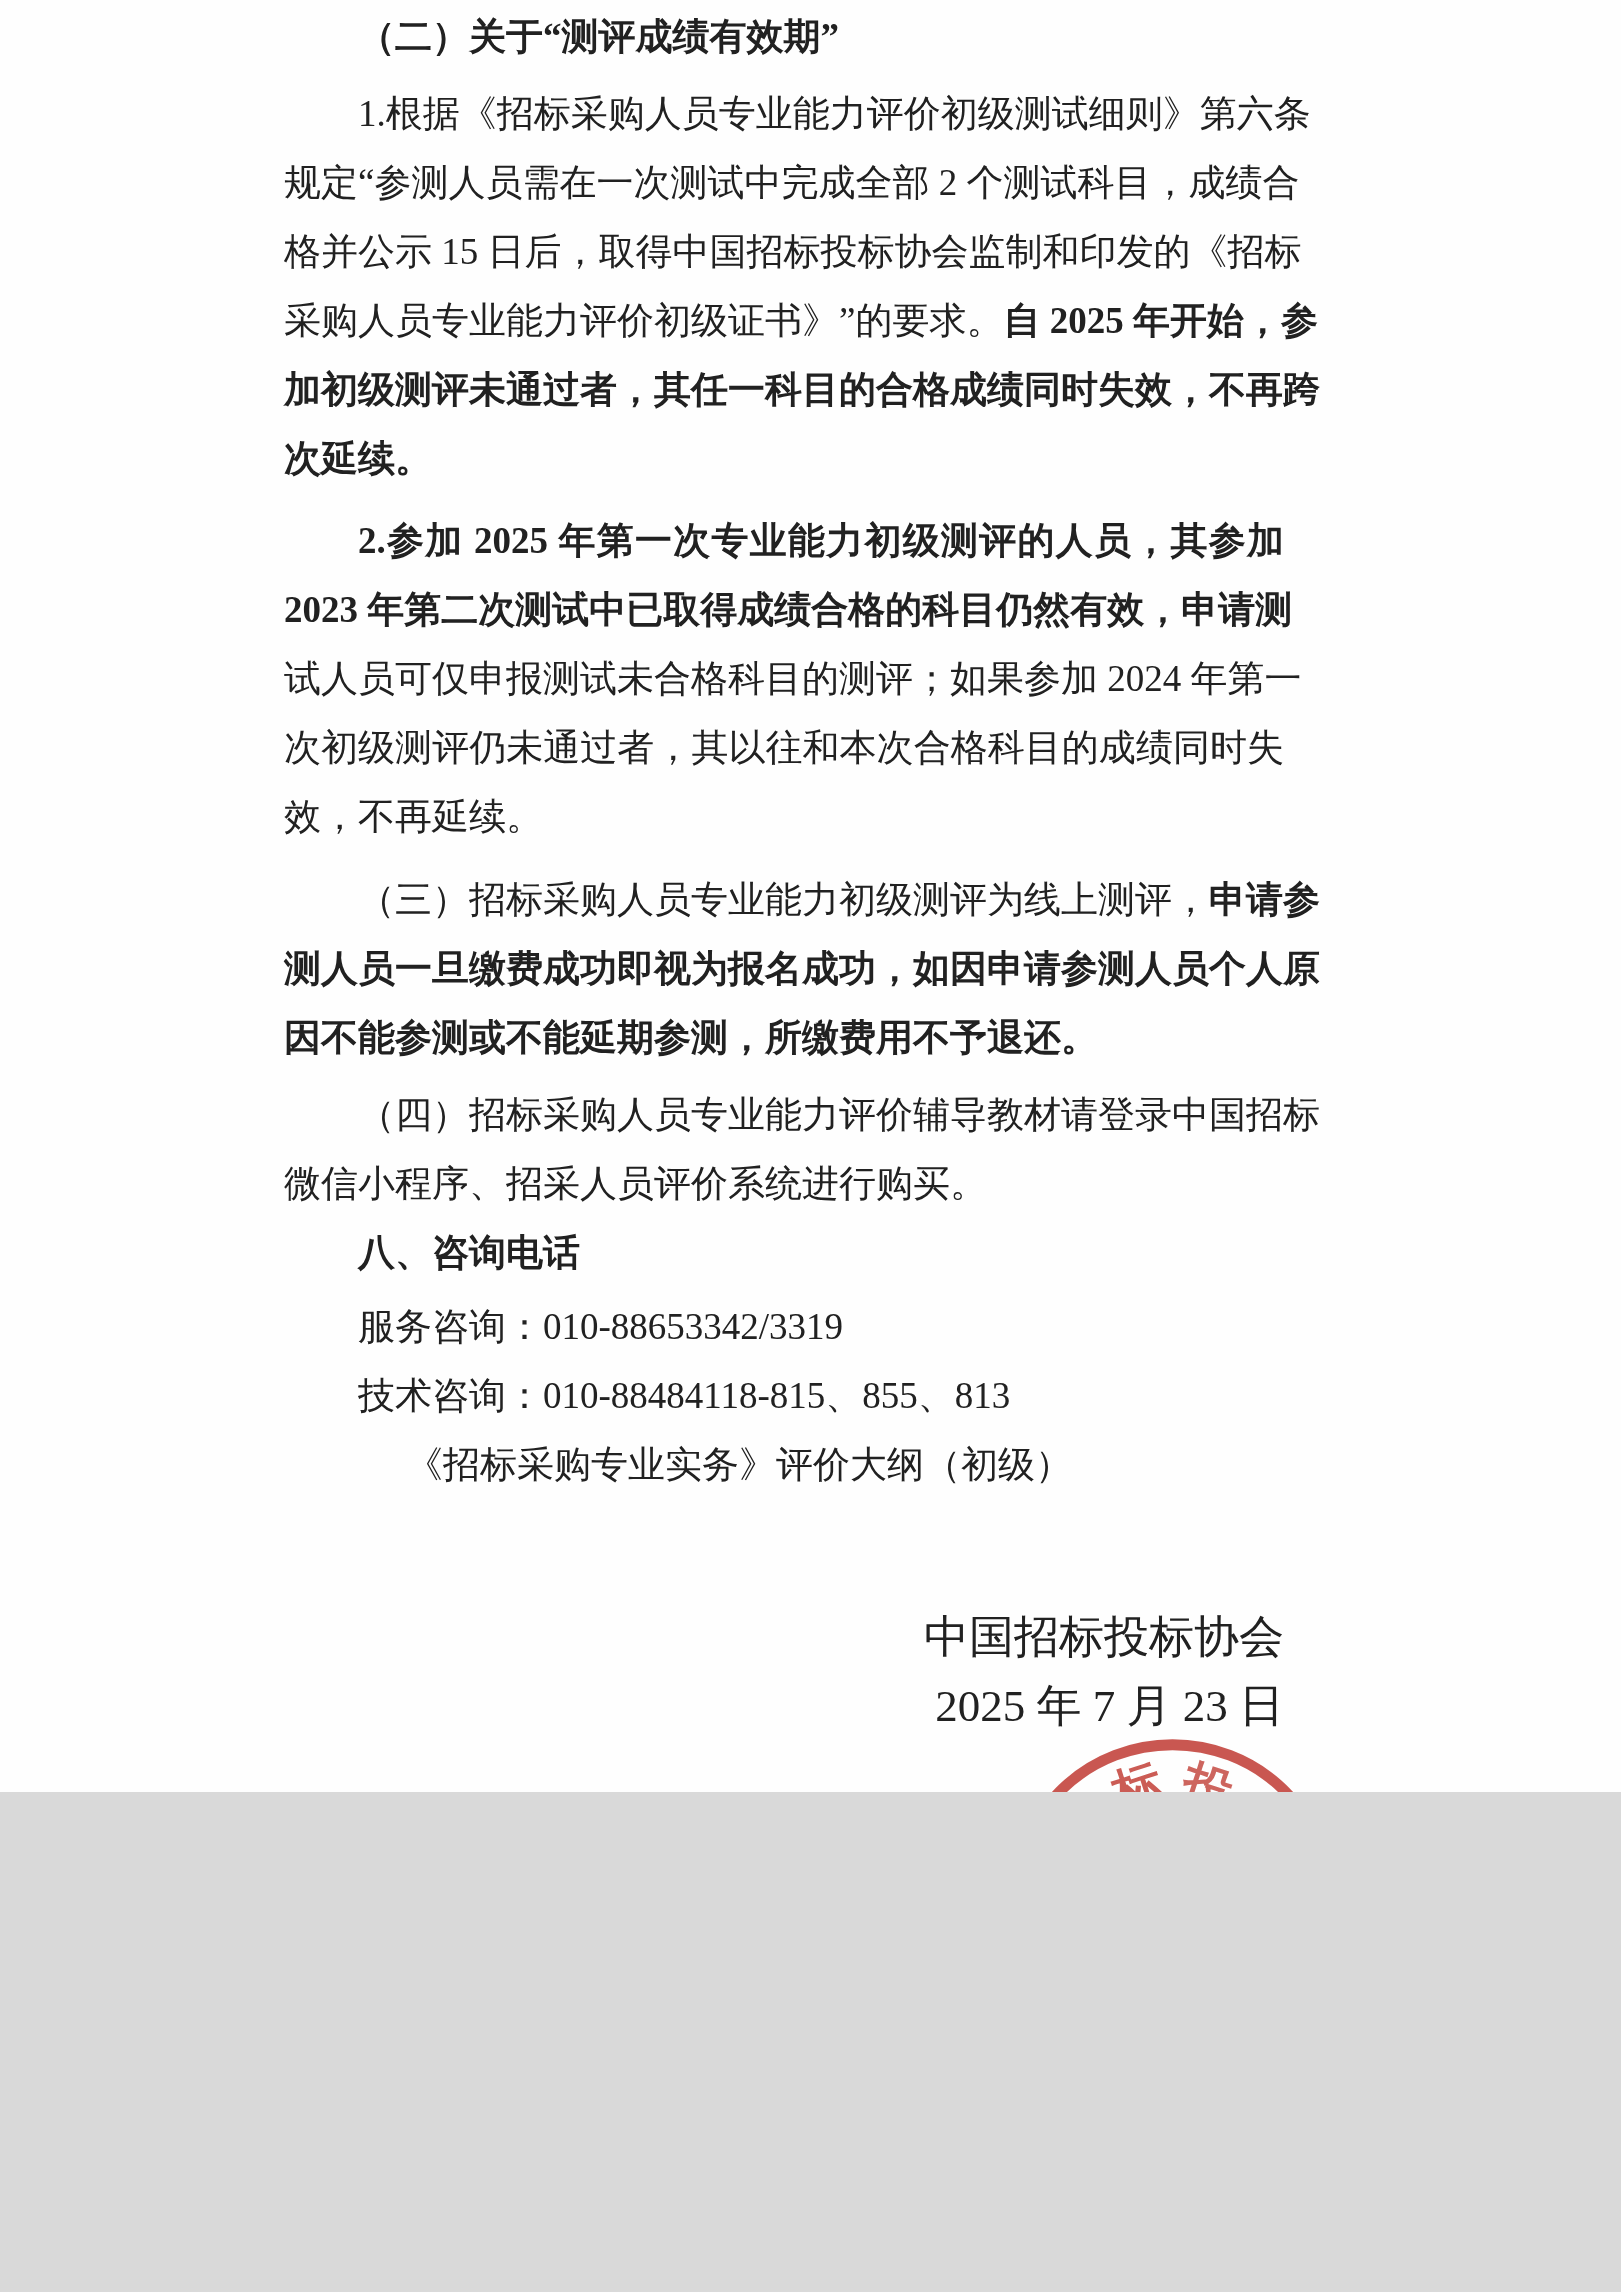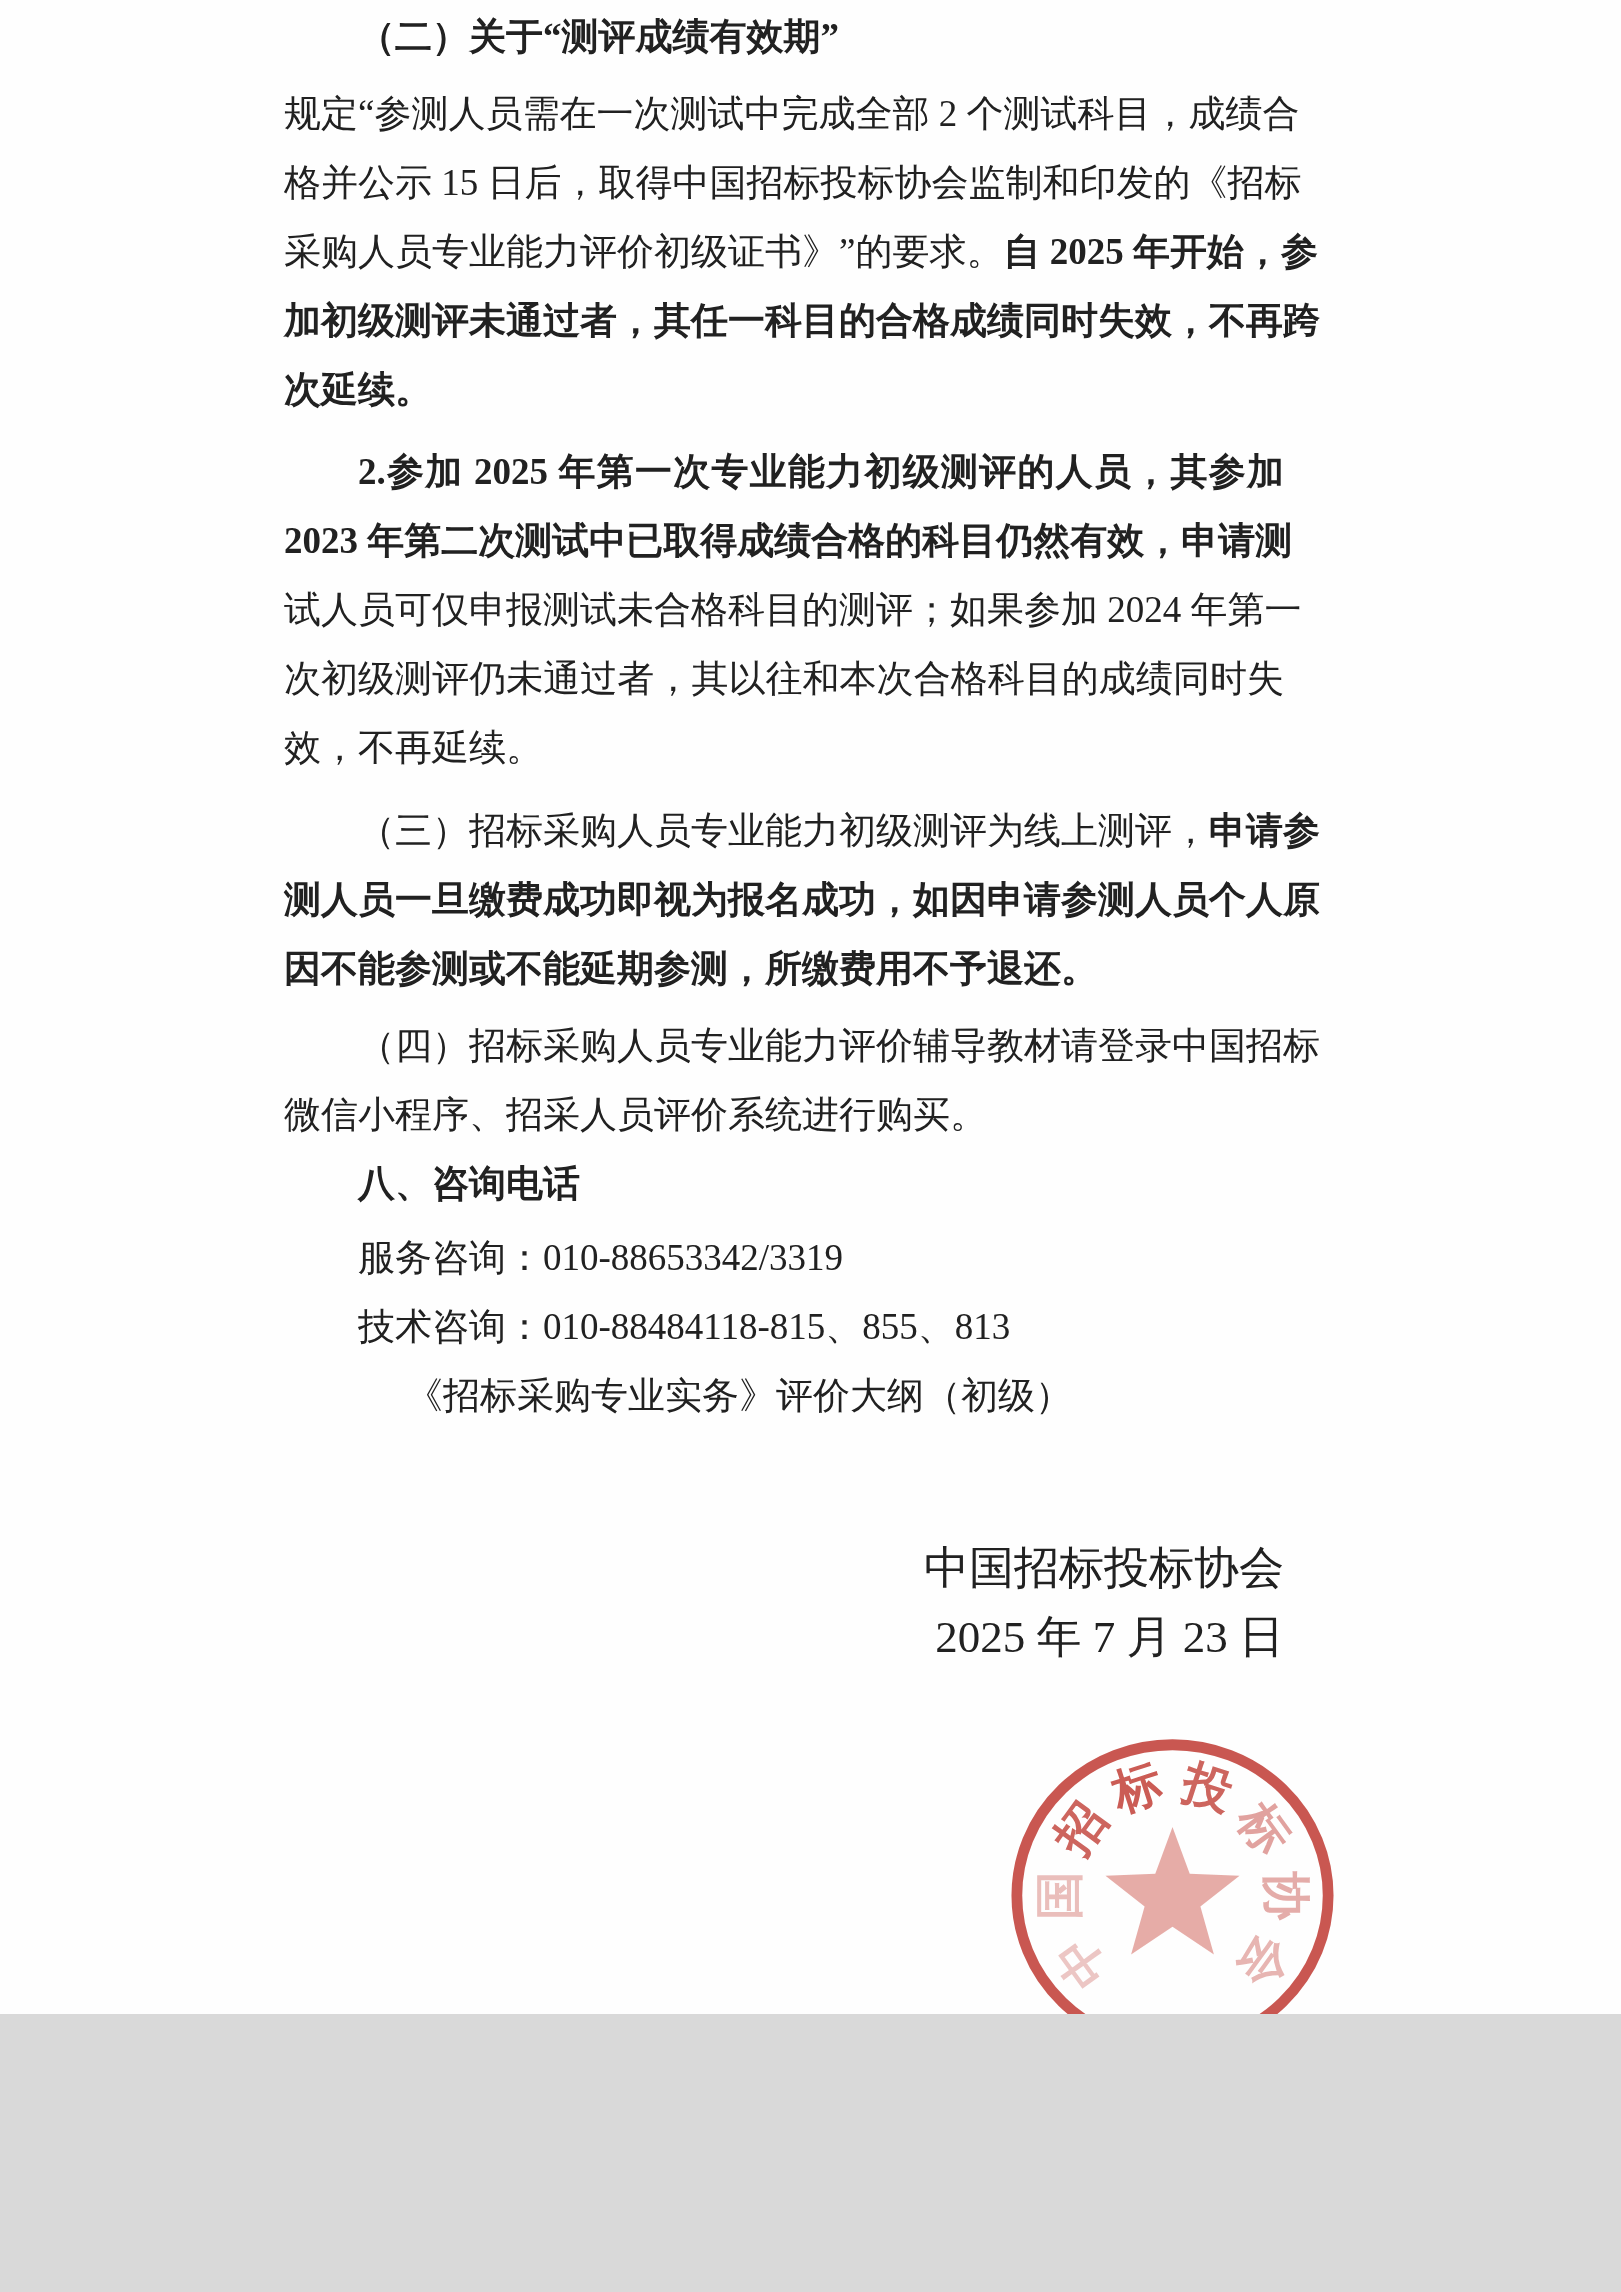--- a/index.html
+++ b/index.html
@@ -1,17 +1,17 @@
 <!DOCTYPE html>
 <html><head>
 <meta charset="utf-8">
 <style>
   html,body{margin:0;padding:0;background:#d9d9d9;}
   .page{
-    position:relative;width:1621px;height:2014px;margin:0 auto;
+    position:relative;width:1621px;height:1792px;margin:0 auto;
     background:#fefefe;overflow:hidden;
     font-family:"Liberation Serif", serif;color:#212121;text-decoration:underline;
   }
   .content{position:absolute;left:284px;top:2px;width:1000px;font-size:37px;}
   .line{height:69px;line-height:69px;}
   .just{text-align:justify;text-align-last:justify;white-space:nowrap;}
   .indent{text-indent:74px;}
   .b{font-weight:700;}
   .gap-sm{margin-top:7.8px;}
   .gap-md{margin-top:13.7px;}
@@ -28,20 +28,21 @@
 </style>
 </head>
 <body>
 
 <div class="page">
   <div class="content">
 
     <div class="line b indent">（二）关于“测评成绩有效期”</div>
 
     <div class="gap-sm">
+      <div class="line just indent">1.根据《招标采购人员专业能力评价初级测试细则》第六条</div>
       <div class="line just">规定“参测人员需在一次测试中完成全部 2 个测试科目，成绩合</div>
       <div class="line just">格并公示 15 日后，取得中国招标投标协会监制和印发的《招标</div>
       <div class="line just"><span>采购人员专业能力评价初级证书》”的要求。</span><span class="b">自 2025 年开始，参</span></div>
       <div class="line just b">加初级测评未通过者，其任一科目的合格成绩同时失效，不再跨</div>
       <div class="line b">次延续。</div>
     </div>
 
     <div class="gap-md">
       <div class="line just indent b">2.参加 2025 年第一次专业能力初级测评的人员，其参加</div>
       <div class="line just b">2023 年第二次测试中已取得成绩合格的科目仍然有效，申请测</div>

